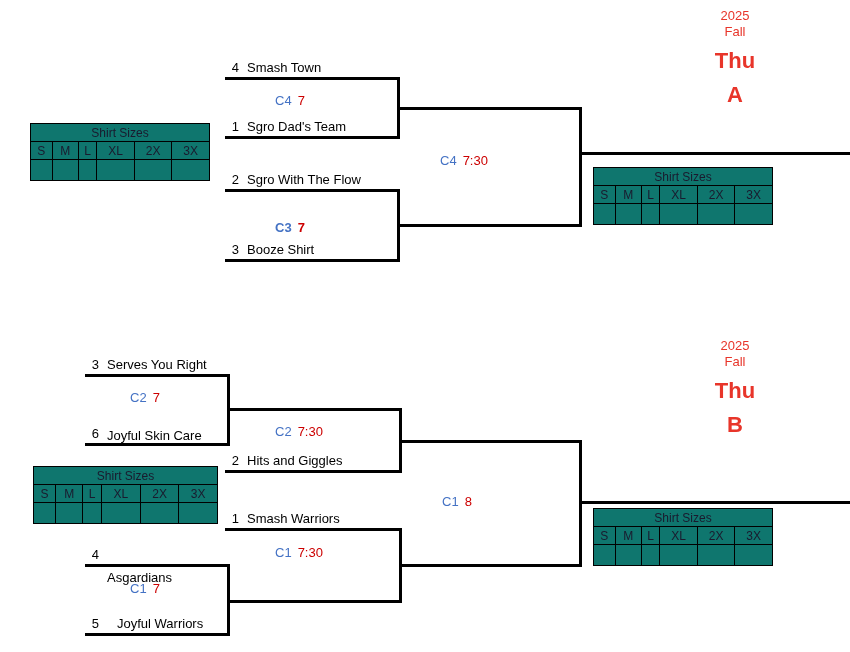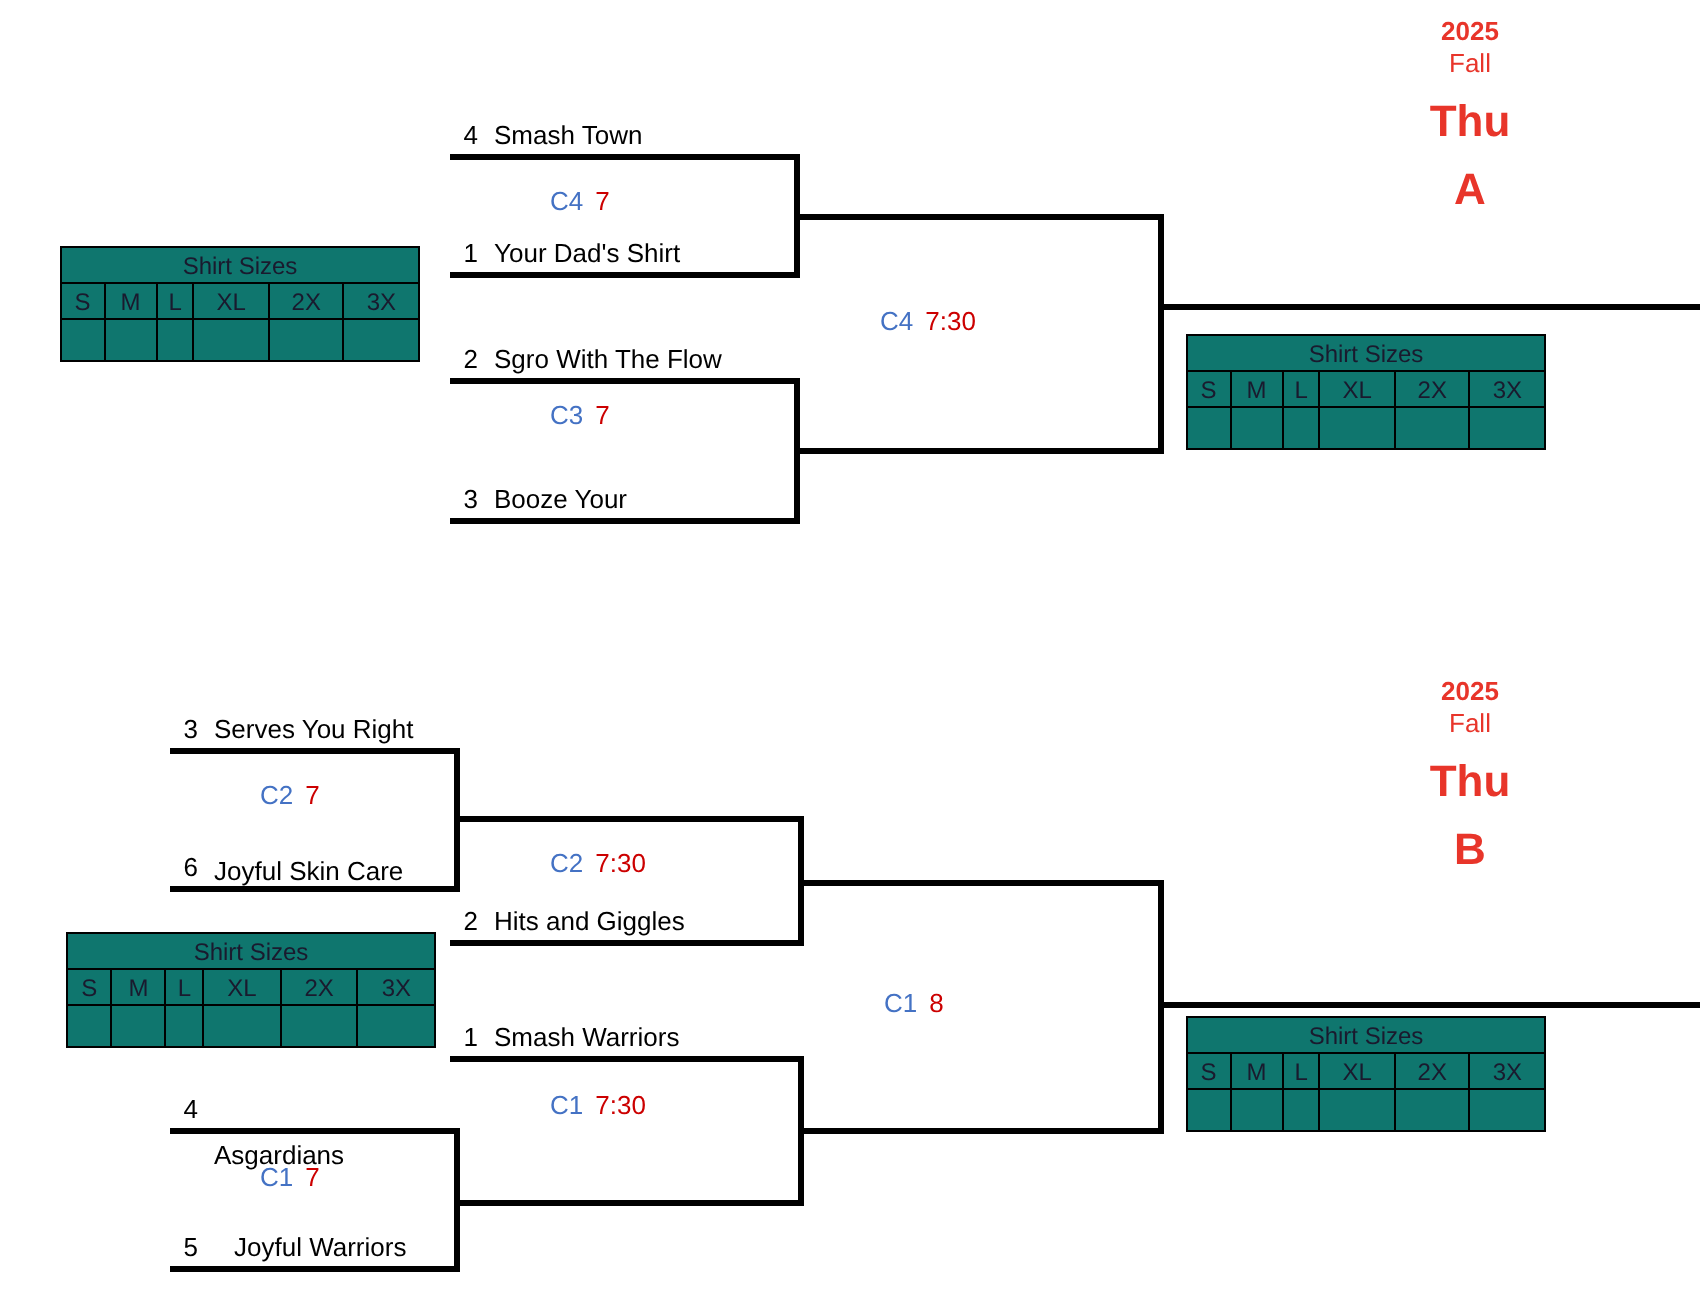--- a/index.html
+++ b/index.html
@@ -65,21 +65,20 @@
   
   .season-block {
     position: absolute;
     text-align: center;
     width: 90px;
   }
   .season-block .yr {
     font-size: 13px;
     line-height: 16px;
     color: #e8352a;
-    font-weight: bold;
   }
   .season-block .season {
     font-size: 13px;
     line-height: 16px;
     color: #e8352a;
   }
   .season-block .day {
     font-size: 22px;
     line-height: 30px;
     font-weight: bold;
@@ -124,34 +123,34 @@
 
   <div class="seed" style="left:225px; top:60px; width:14px;">4</div>
   <div class="team" style="left:247px; top:60px;">Smash Town</div>
   <div class="hline" style="left:225px; top:77px; width:175px;"></div>
 
   <div class="matchinfo" style="left:275px; top:93px;">
     <span class="court">C4</span><span class="time">7</span>
   </div>
 
   <div class="seed" style="left:225px; top:119px; width:14px;">1</div>
-  <div class="team" style="left:247px; top:119px;">Your Dad's Shirt</div>
+  <div class="team" style="left:247px; top:119px;">Sgro Dad's Team</div>
   <div class="hline" style="left:225px; top:136px; width:175px;"></div>
   <div class="vline" style="left:397px; top:77px; height:62px;"></div>
 
   <div class="seed" style="left:225px; top:172px; width:14px;">2</div>
   <div class="team" style="left:247px; top:172px;">Sgro With The Flow</div>
   <div class="hline" style="left:225px; top:189px; width:175px;"></div>
 
-  <div class="matchinfo" style="left:275px; top:200px;">
+  <div class="matchinfo" style="left:275px; top:220px;font-weight:bold;">
     <span class="court">C3</span><span class="time">7</span>
   </div>
 
   <div class="seed" style="left:225px; top:242px; width:14px;">3</div>
-  <div class="team" style="left:247px; top:242px;">Booze Your</div>
+  <div class="team" style="left:247px; top:242px;">Booze Shirt</div>
   <div class="hline" style="left:225px; top:259px; width:175px;"></div>
   <div class="vline" style="left:397px; top:189px; height:73px;"></div>
 
   <div class="hline" style="left:397px; top:107px; width:185px;"></div>
   <div class="hline" style="left:397px; top:224px; width:185px;"></div>
   <div class="vline" style="left:579px; top:107px; height:120px;"></div>
 
   <div class="matchinfo" style="left:440px; top:153px;">
     <span class="court">C4</span><span class="time">7:30</span>
   </div>

